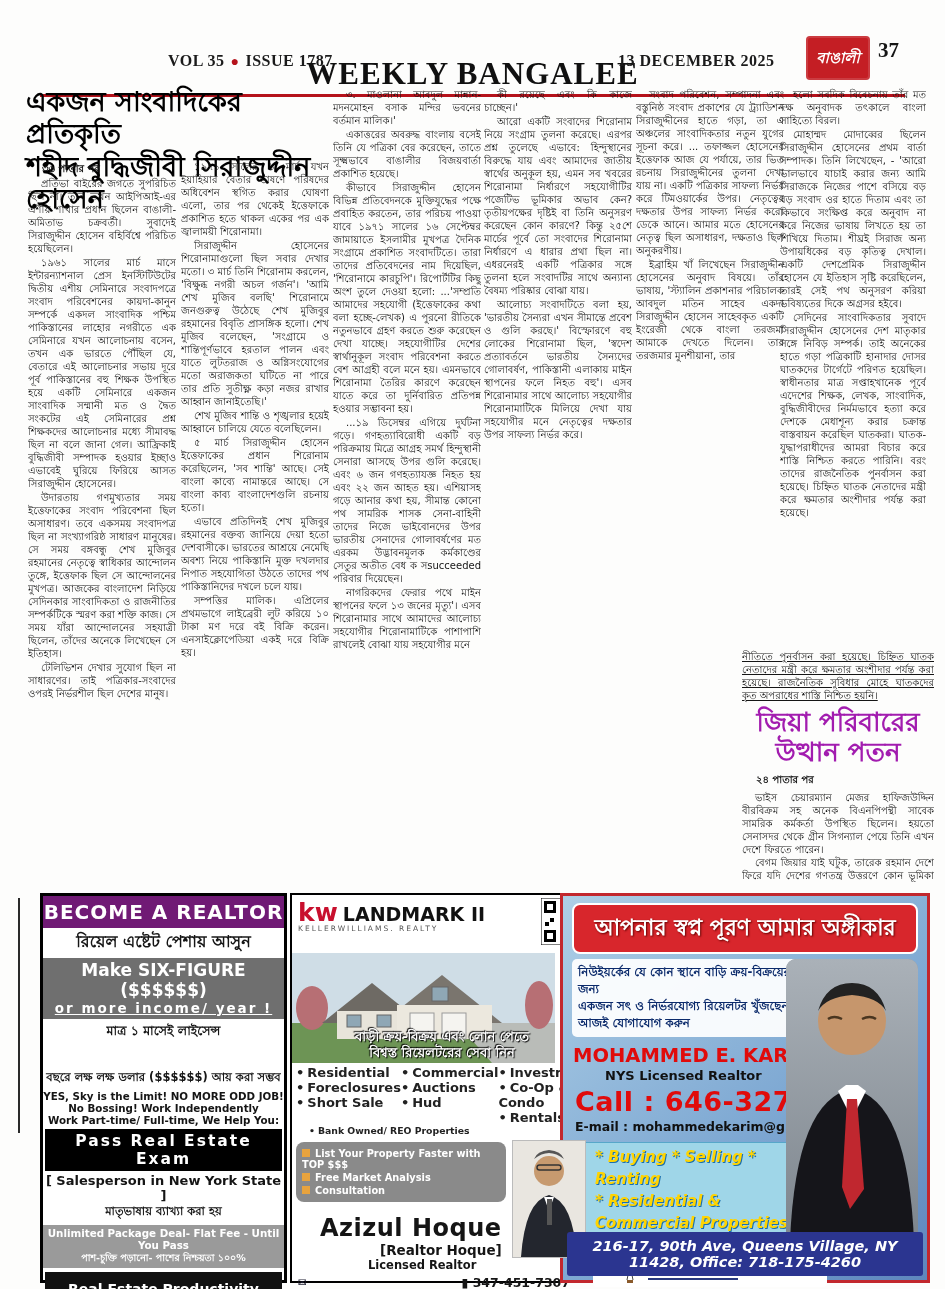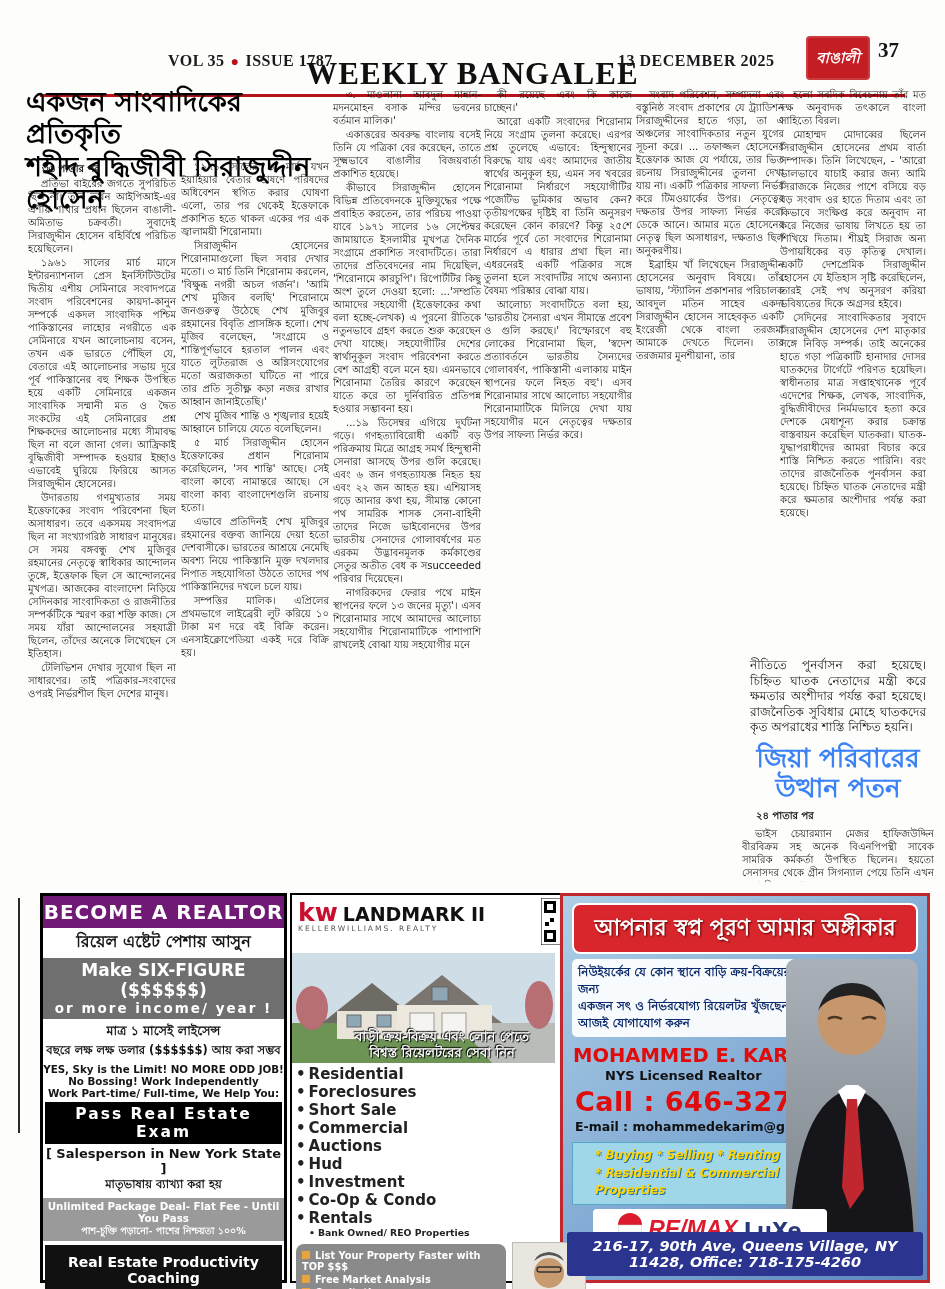--- a/index.html
+++ b/index.html
@@ -24,56 +24,56 @@
   .col{position:absolute;overflow:hidden;font-size:10px;line-height:1.3;text-align:justify;}
   .col p{margin:0 0 1px 0;text-indent:13px;}
   .cont{font-weight:bold;font-size:10px;margin:2px 0 2px 14px;}
   .colA{left:28px;top:160px;width:148px;height:720px;}
   .colB{left:181px;top:160px;width:148px;height:720px;}
   .colC{left:333px;top:88px;width:148px;height:792px;}
   .colD{left:484px;top:88px;width:148px;height:792px;}
   .colE{left:636px;top:88px;width:148px;height:792px;}
   .colF{left:780px;top:88px;width:146px;height:558px;}
   .art2{position:absolute;left:742px;top:650px;width:192px;height:232px;overflow:hidden;}
-  .art2 .pre{font-size:12px;line-height:1.3;text-align:justify;margin:8px;}
-  .headline2{font-weight:bold;font-size:26px;line-height:1.15;text-align:center;margin:6px 0 4px;color:#3b82f6;}
+  .art2 .pre{font-size:10px;line-height:1.3;text-align:justify;margin:0;text-decoration:underline;}
+  .headline2{font-weight:bold;font-size:26px;line-height:1.15;text-align:center;margin:6px 0 4px;color:#a21caf;}
   .art2 .body{font-size:10px;line-height:1.3;text-align:justify;}
   .art2 .body p{margin:0;text-indent:13px;}
   
   .ad{position:absolute;top:893px;height:390px;background:#fff;box-sizing:border-box;}
   .artifact{position:absolute;left:18px;top:898px;width:2px;height:235px;background:#2a2a2a;}
   
   .ad1{left:40px;width:247px;border:3px solid #000;}
   .a1-title{background:#701a75;color:#fff;font-weight:bold;font-size:20px;text-align:center;padding:4px 0;letter-spacing:1px;}
   .a1-bnsub{font-weight:bold;font-size:16px;text-align:center;padding:1px 0 2px;}
   .a1-gray{background:#6f6f6f;color:#fff;text-align:center;padding:2px 0 3px;}
   .a1-gray .g1{font-weight:bold;font-size:17px;}
-  .a1-gray .g2{font-weight:bold;font-size:13.5px;letter-spacing:2px;}
+  .a1-gray .g2{font-weight:bold;font-size:13.5px;letter-spacing:2px;text-decoration:underline;}
   .a1-bn1{font-weight:bold;font-size:12.5px;text-align:center;margin-top:3px;}
-  .a1-bn2{font-weight:bold;font-size:11.5px;text-align:center;}
+  .a1-bn2{font-weight:bold;font-size:11.5px;text-align:center;margin-top:27px;}
   .a1-en{font-weight:bold;font-size:10.3px;text-align:center;margin-top:2px;}
   .a1-bar2{background:#000;color:#fff;font-weight:bold;font-size:15.5px;text-align:center;letter-spacing:2px;
            padding:3px 0;margin:3px 2px 0;}
   .a1-l4{font-weight:bold;font-size:13px;text-align:center;margin-top:2px;}
   .a1-bn3{font-weight:bold;font-size:11.5px;text-align:center;}
   .a1-bar3{background:#9a9a9a;color:#fff;text-align:center;font-size:10.3px;font-weight:bold;padding:2px 0;margin-top:3px;}
   .a1-bar3 .b2{font-size:9.5px;}
   .a1-bar4{background:#111;color:#fff;font-weight:bold;font-size:14px;text-align:center;padding:9px 0;margin:4px 2px 0;}
   .a1-card{border:1px solid #777;margin:3px;display:flex;gap:6px;padding:3px;}
   
   .ad2{left:290px;width:304px;border:2px solid #000;}
   .k-head{position:relative;height:52px;padding:3px 6px;}
   .k-kw{color:#c8102e;font-weight:bold;font-size:25px;}
   .k-nm{font-weight:bold;font-size:19px;color:#111;}
   .k-sub{font-size:7.5px;letter-spacing:2px;color:#555;margin-top:-3px;}
   .k-qr{position:absolute;right:4px;top:3px;}
   .k-photo{position:relative;height:110px;overflow:hidden;}
   .k-cap{position:absolute;left:0;right:0;bottom:2px;text-align:center;color:#fff;font-weight:bold;font-size:13px;
          line-height:1.25;text-shadow:1px 1px 1px #000,-1px -1px 1px #000;}
-  .k-svc{display:flex;font-weight:bold;font-size:15px;padding:2px 4px 0;color:#222;flex-direction:column;}
+  .k-svc{display:flex;font-weight:bold;font-size:13px;padding:2px 4px 0;color:#222;}
   .k-svc div{flex:1;}
   .k-svc .svc-item::before,.k-wide::before{content:"\2022";margin-right:3px;}
   .k-wide{font-weight:bold;font-size:9.3px;padding:0 17px 2px;color:#222;}
   .k-offrow{position:relative;height:72px;margin-top:2px;}
   .k-offers{position:absolute;left:4px;top:2px;width:198px;background:#8a8a8a;border-radius:8px;padding:4px 6px;color:#fff;}
   .k-offers .off-item{font-size:9.8px;font-weight:bold;margin:2px 0;}
   .k-offers .off-item::before{content:"";display:inline-block;width:8px;height:8px;background:#e8a33d;margin-right:5px;}
   .k-photo2{position:absolute;right:6px;top:0;z-index:3;border:1px solid #bbb;}
   .k-name{font-weight:bold;font-size:24px;margin:2px 0 0 28px;letter-spacing:.5px;}
   .k-tag{font-weight:bold;font-size:13.5px;margin-left:88px;}
@@ -88,21 +88,21 @@
             font-weight:bold;font-size:22px;text-align:center;padding:5px 0;text-shadow:1px 1px 2px #600;}
   .r-body{position:relative;height:292px;}
   .r-photo{position:absolute;right:9px;top:0;border-radius:10px;overflow:hidden;}
   .r-pitch{width:218px;background:rgba(255,255,255,.93);border-radius:5px;margin-left:9px;padding:5px 6px;
            color:#0b2a6b;font-weight:bold;font-size:11.8px;line-height:1.45;}
   .r-name{color:#e00b0b;font-weight:bold;font-size:19.5px;margin:7px 0 0 10px;}
   .r-role{color:#111;font-weight:bold;font-size:13px;margin:1px 0 0 42px;}
   .r-call{color:#e00b0b;font-weight:bold;font-size:27px;margin:3px 0 0 12px;letter-spacing:.5px;}
   .r-email{color:#111;font-weight:bold;font-size:12.5px;margin:2px 0 0 12px;}
   .r-svcs{width:222px;margin:8px 0 0 9px;background:#9fd6e8;border:1px solid #57a7c9;padding:4px 22px;
-          color:#ffd400;font-weight:bold;font-style:italic;font-size:12px;line-height:1.45;
+          color:#ffd400;font-weight:bold;font-style:italic;font-size:15px;line-height:1.45;
           text-shadow:1px 1px 0 #1a6fae;}
   .r-remax{margin:4px 0 0 30px;width:230px;background:#fff;border-radius:4px;display:flex;align-items:center;
            justify-content:center;gap:6px;padding:4px 2px;position:relative;z-index:2;}
   .r-rm1{color:#dc1c2e;font-weight:bold;font-style:italic;font-size:23px;font-family:"Liberation Sans",sans-serif;
          border-bottom:2px solid #28387f;}
   .r-rm2{color:#28387f;font-size:21px;font-weight:bold;}
   .r-addrbar{position:absolute;left:4px;right:4px;bottom:4px;background:#2b3590;border-radius:3px;color:#fff;
              font-weight:bold;font-style:italic;font-size:14.5px;text-align:center;padding:6px 0;z-index:4;}
 </style>
 </head>

